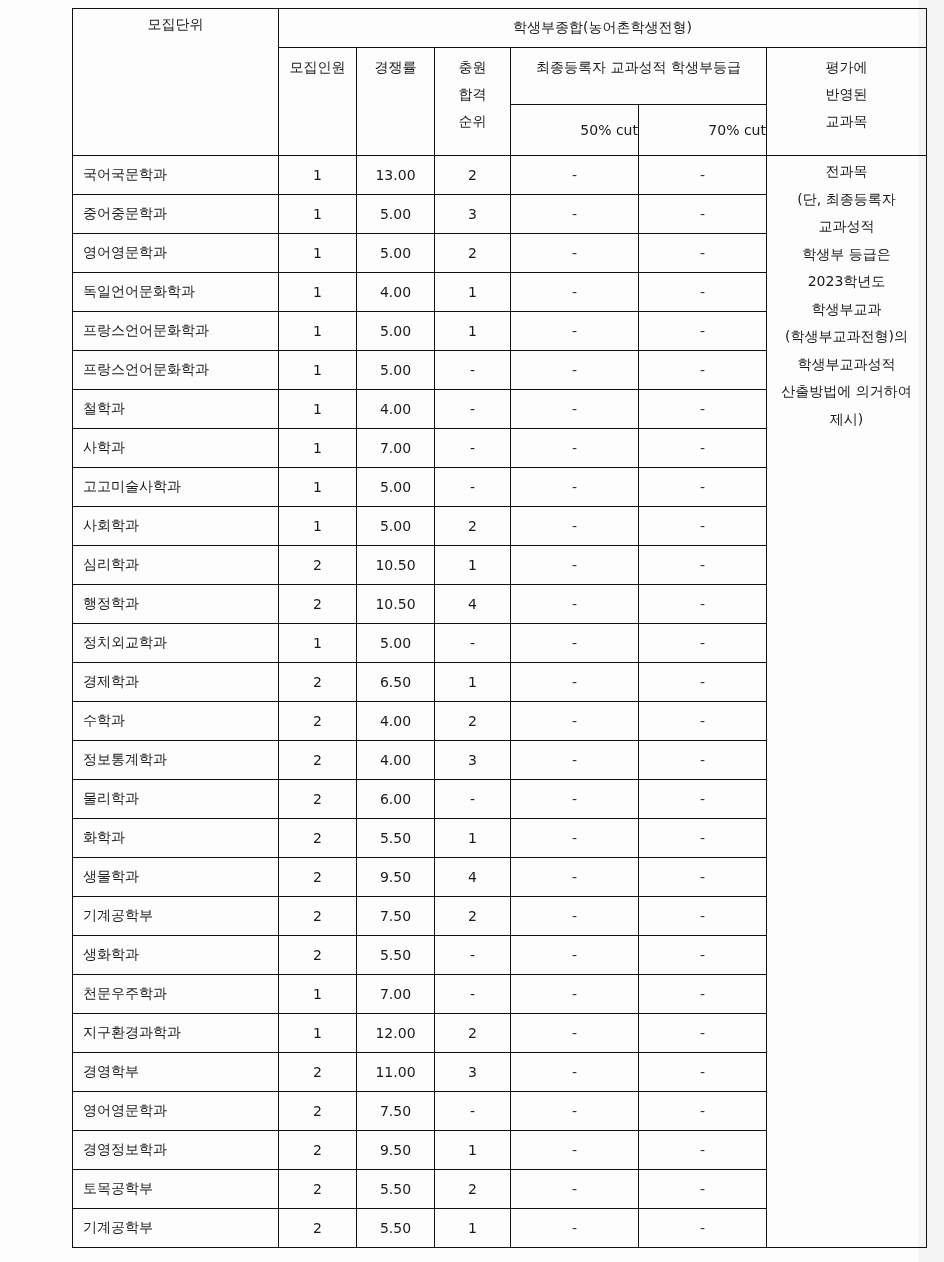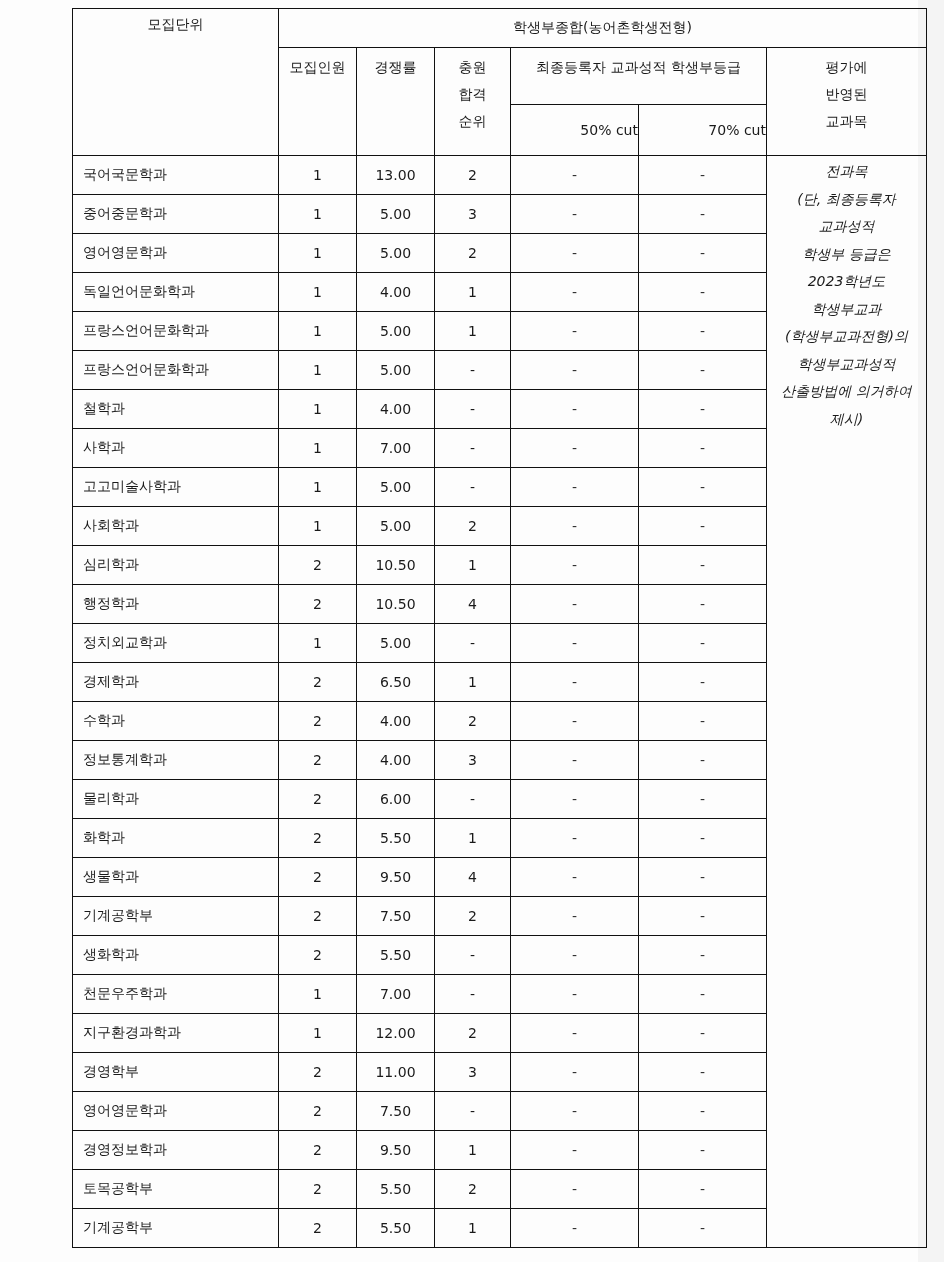--- a/index.html
+++ b/index.html
@@ -34,21 +34,20 @@
   .h-sub { line-height: 27px; padding-top: 6px !important; }
   .h-cut { height: 50px; vertical-align: middle !important; text-align: right; }
   td.name { text-align: left; padding-left: 10px !important; height: 38px; }
   td.num { text-align: center; }
   td.dash { text-align: center; color: #333; }
   td.subjects {
     vertical-align: top !important;
     text-align: center;
     line-height: 27.5px;
     padding-top: 2px !important;
-    font-style: italic;
   }
 </style>
 </head>
 <body>
 
 <div class="right-gutter"></div>
 
 <table class="admissions">
   <colgroup>
     <col style="width:206px">

